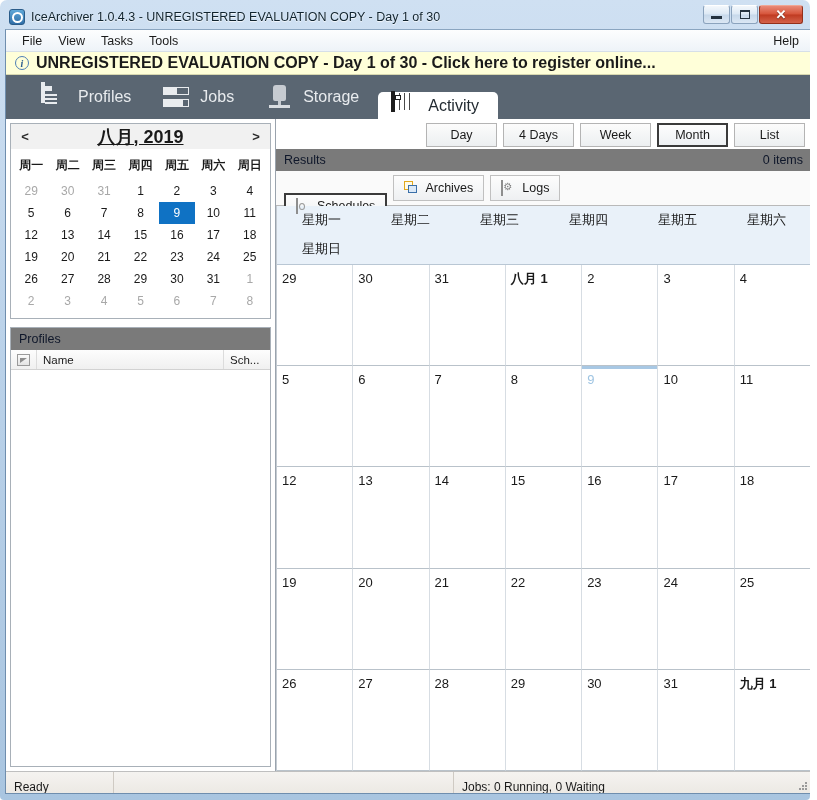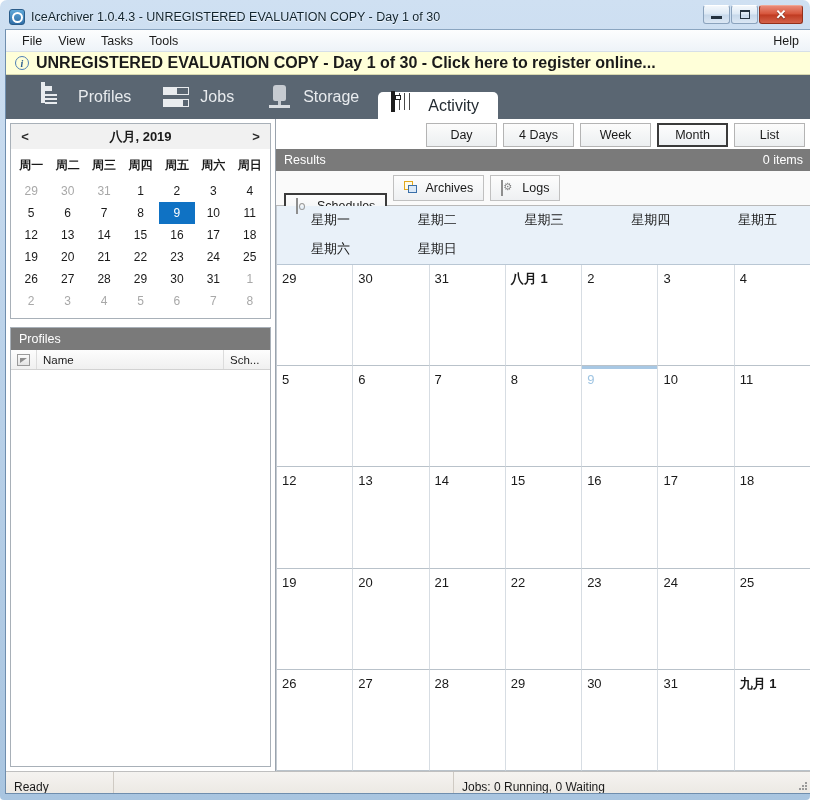--- a/index.html
+++ b/index.html
@@ -255,21 +255,21 @@
     display: flex; align-items: center;
     border-bottom: 1px solid #ffffff;
   }
   #mc-prev, #mc-next {
     width: 28px; text-align: center;
     font-size: 13px; color: #2b2b2b;
     cursor: default; font-weight: bold;
   }
   #mc-title {
     flex: 1 1 auto; text-align: center;
-    font-size: 13px; font-weight: bold; color: #1a1a1a;
+    font-size: 18px; font-weight: bold; color: #1a1a1a; text-decoration: underline;
   }
   #mc-grid {
     display: grid;
     grid-template-columns: repeat(7, 1fr);
     padding: 3px 2px 6px 2px;
   }
   #mc-grid .dow {
     text-align: center;
     font-size: 12px;
     font-weight: bold;
@@ -294,21 +294,21 @@
   #profiles-box {
     flex: 1 1 auto;
     margin: 8px 4px 4px 4px;
     display: flex; flex-direction: column;
     border: 1px solid #a8b0b8;
     min-height: 0;
   }
   .pane-caption {
     height: 22px;
     background: #7a7a7a;
-    color: #ffffff;
+    color: #0f172a;
     font-size: 12.5px;
     display: flex; align-items: center;
     padding: 0 8px;
     flex: 0 0 auto;
     justify-content: space-between;
   }
   .colhdr {
     height: 20px;
     background: linear-gradient(to bottom, #fdfdfd, #f0f0f0);
     border-bottom: 1px solid #d2d2d2;
@@ -417,21 +417,21 @@
   
   #calwrap {
     flex: 1 1 auto;
     display: flex; flex-direction: column;
     border-left: 1px solid #c4cbd2;
     min-height: 0;
     background: #ffffff;
   }
   #cal-dow {
     display: grid;
-    grid-template-columns: repeat(5, 1fr);
+    grid-template-columns: repeat(6, 1fr);
     background: #e9f1f9;
     border-bottom: 1px solid #b9c7d4;
     flex: 0 0 auto;
   }
   #cal-dow .dw {
     text-align: center;
     font-size: 13px;
     color: #1a1a1a;
     padding: 5px 0 6px 0;
   }

